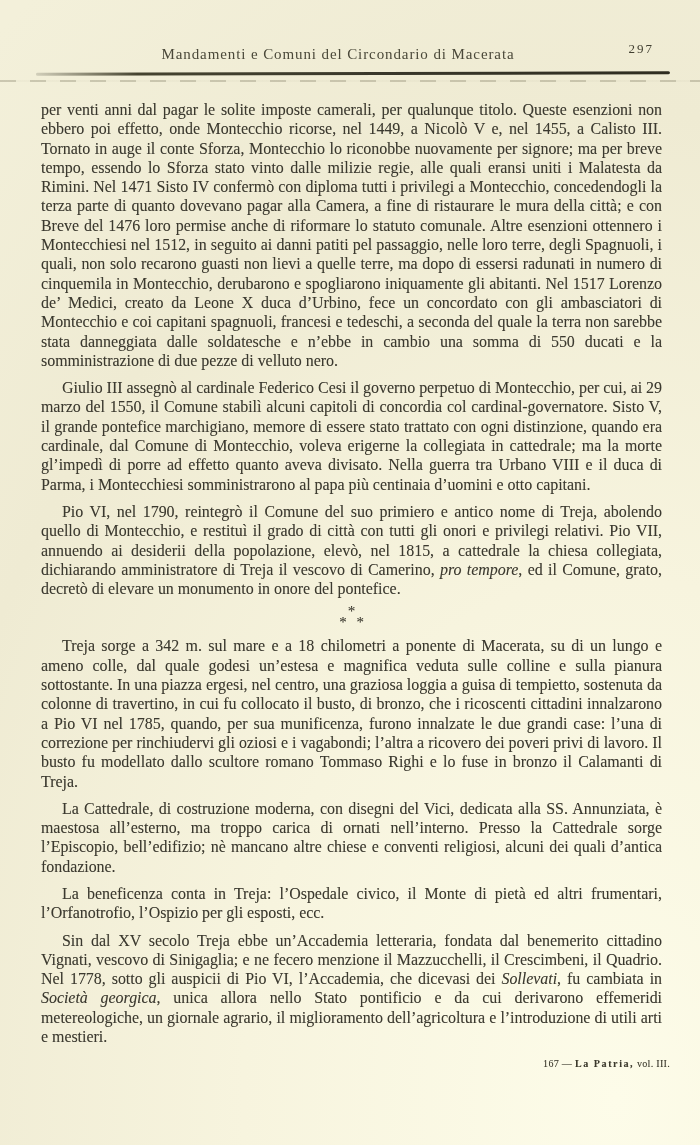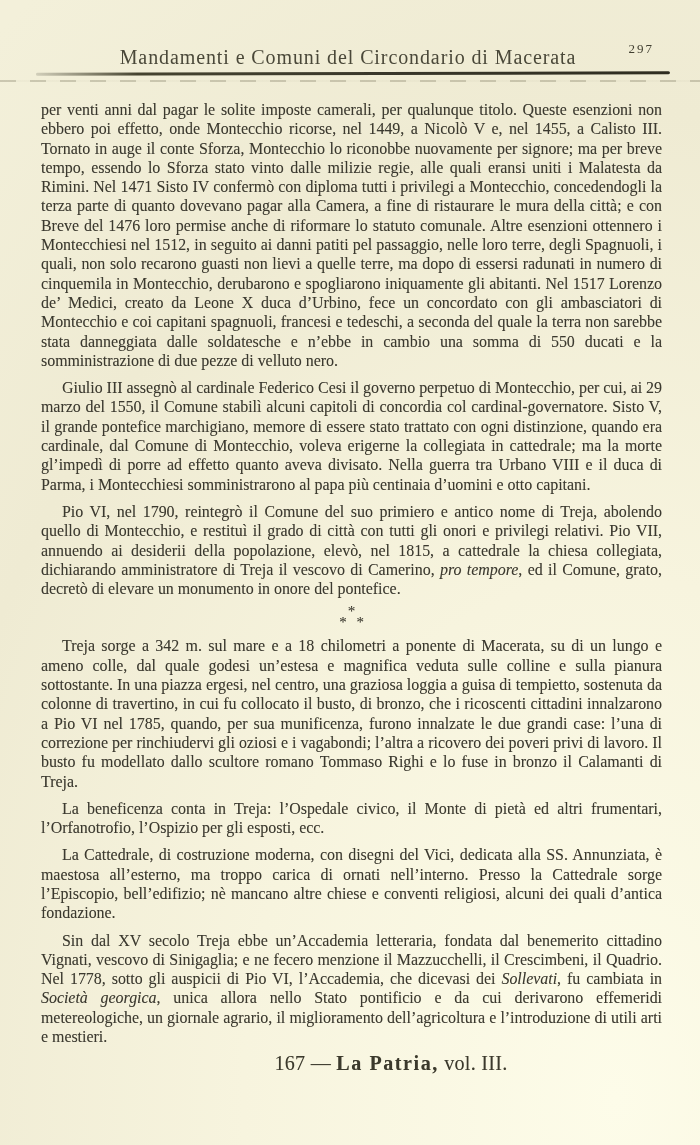--- a/index.html
+++ b/index.html
@@ -16,22 +16,22 @@
     position: relative;
     width: 700px; height: 1145px;
     overflow: hidden;
     background: radial-gradient(140% 120% at 88% 96%,
                 #fdfce9 0%, #f7f4de 38%, #efebd3 72%, #f3f0da 100%);
     color: var(--ink);
   }
   
   header { position: absolute; top: 0; left: 0; width: 100%; height: 90px; }
   .htitle {
-    position: absolute; top: 46px; left: 348px; transform: translateX(-50%);
-    font-size: 20px; letter-spacing: 0.9px; white-space: nowrap;
+    position: absolute; top: 46px; left: 338px; transform: translateX(-50%);
+    font-size: 15px; letter-spacing: 0.9px; white-space: nowrap;
     color: #4a4839;
   }
   .pagenum {
     position: absolute; top: 41px; right: 46px;
     font-size: 13px; letter-spacing: 2px; color: #403e30;
   }
   .rule-main {
     position: absolute; top: 72px; left: 36px; right: 30px; height: 3px;
     border-radius: 2px;
     background: linear-gradient(to right,
@@ -59,22 +59,22 @@
     text-align: center;
     margin: 7px 0 6px;
     font-size: 15px; line-height: 11px;
     color: var(--ink);
   }
   .ast-top { display: block; }
   .ast-bottom { display: block; letter-spacing: 3px; padding-left: 3px; }
   
   footer {
     margin: 5px 0 0 79px;
-    font-size: 20px; letter-spacing: 0.3px;
-    text-align: center; text-indent: 0;
+    font-size: 10px; letter-spacing: 0.3px;
+    text-align: right; text-indent: 0;
     color: #3b392c;
   }
   footer b { letter-spacing: 1.6px; }
 </style>
 </head>
 <body>
 
 <div class="page">
 
   <header>
@@ -91,22 +91,22 @@
         <p class="par indent"><span class="">Pio VI, nel 1790, reintegrò il Comune del suo primiero e antico nome di Treja, abolendo quello di Montecchio, e restituì il grado di città con tutti gli onori e privilegi relativi. Pio VII, annuendo ai desiderii della popolazione, elevò, nel 1815, a cattedrale la chiesa collegiata, dichiarando amministratore di Treja il vescovo di Camerino, </span><span class="it">pro tempore</span><span class="">, ed il Comune, grato, decretò di elevare un monumento in onore del pontefice.</span></p>
       </section>
 
     <div class="asterism">
       <span class="ast-top">*</span>
       <span class="ast-bottom">* *</span>
     </div>
 
     <section id="section-1">
         <p class="par indent"><span class="">Treja sorge a 342 m. sul mare e a 18 chilometri a ponente di Macerata, su di un lungo e ameno colle, dal quale godesi un’estesa e magnifica veduta sulle colline e sulla pianura sottostante. In una piazza ergesi, nel centro, una graziosa loggia a guisa di tempietto, sostenuta da colonne di travertino, in cui fu collocato il busto, di bronzo, che i ricoscenti cittadini innalzarono a Pio VI nel 1785, quando, per sua munificenza, furono innalzate le due grandi case: l’una di correzione per rinchiudervi gli oziosi e i vagabondi; l’altra a ricovero dei poveri privi di lavoro. Il busto fu modellato dallo scultore romano Tommaso Righi e lo fuse in bronzo il Calamanti di Treja.</span></p>
+        <p class="par indent"><span class="">La Cattedrale, di costruzione moderna, con disegni del Vici, dedicata alla SS. Annunziata, è maestosa all’esterno, ma troppo carica di ornati nell’interno. Presso la Cattedrale sorge l’Episcopio, bell’edifizio; nè mancano altre chiese e conventi religiosi, alcuni dei quali d’antica fondazione.</span></p>
         <p class="par indent"><span class="">La beneficenza conta in Treja: l’Ospedale civico, il Monte di pietà ed altri frumentari, l’Orfanotrofio, l’Ospizio per gli esposti, ecc.</span></p>
-        <p class="par indent"><span class="">La Cattedrale, di costruzione moderna, con disegni del Vici, dedicata alla SS. Annunziata, è maestosa all’esterno, ma troppo carica di ornati nell’interno. Presso la Cattedrale sorge l’Episcopio, bell’edifizio; nè mancano altre chiese e conventi religiosi, alcuni dei quali d’antica fondazione.</span></p>
         <p class="par indent"><span class="">Sin dal XV secolo Treja ebbe un’Accademia letteraria, fondata dal benemerito cittadino Vignati, vescovo di Sinigaglia; e ne fecero menzione il Mazzucchelli, il Crescimbeni, il Quadrio. Nel 1778, sotto gli auspicii di Pio VI, l’Accademia, che dicevasi dei </span><span class="it">Sollevati</span><span class="">, fu cambiata in </span><span class="it">Società georgica</span><span class="">, unica allora nello Stato pontificio e da cui derivarono effemeridi metereologiche, un giornale agrario, il miglioramento dell’agricoltura e l’introduzione di utili arti e mestieri.</span></p>
       </section>
 
     <footer>
       <span>167 — </span><b>La Patria,</b><span> vol. III.</span>
     </footer>
   </main>
 
 </div>
 

